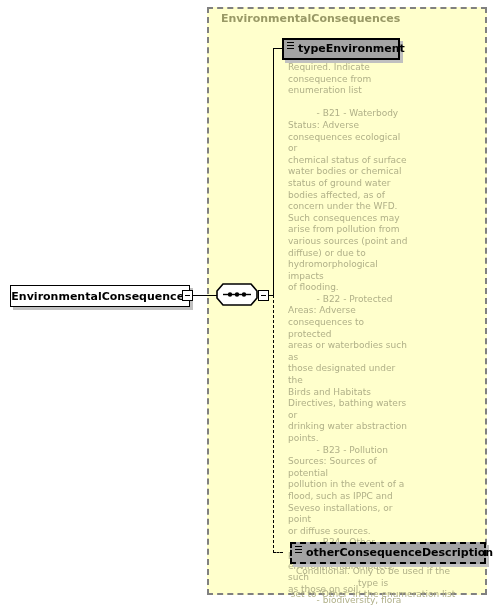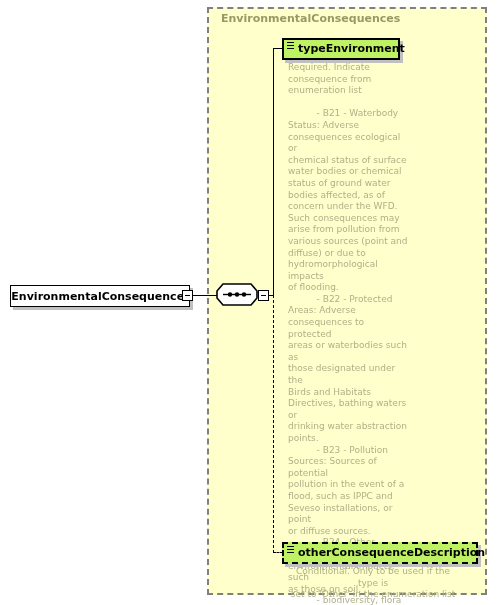--- a/index.html
+++ b/index.html
@@ -160,21 +160,21 @@
     left: 273px;
     top: 552px;
     width: 10px;
     height: 0px;
     border-top: 1px dashed #000000;
   }
 
   
   .element-box {
     position: absolute;
-    background: #bef264;
+    background: #a3a3a3;
     box-sizing: border-box;
     box-shadow: 3px 3px 0 0 #c0c0c0;
   }
   .element-box.required { border: 2px solid #000000; }
   .element-box.optional { border: 2px dashed #000000; }
 
   .element-label {
     display: block;
     height: 100%;
     line-height: 18px;
@@ -203,21 +203,21 @@
   .type-glyph i:nth-child(2) { width: 7px; }
   .type-glyph i:nth-child(3) { width: 7px; }
 
   #el-type-environment {
     left: 282px;
     top: 38px;
     width: 118px;
     height: 22px;
   }
   #el-other-consequence {
-    left: 282px;
+    left: 290px;
     top: 542px;
     width: 196px;
     height: 22px;
   }
 
   
   .annotation {
     position: absolute;
     font-size: 9px;
     line-height: 11.6px;

